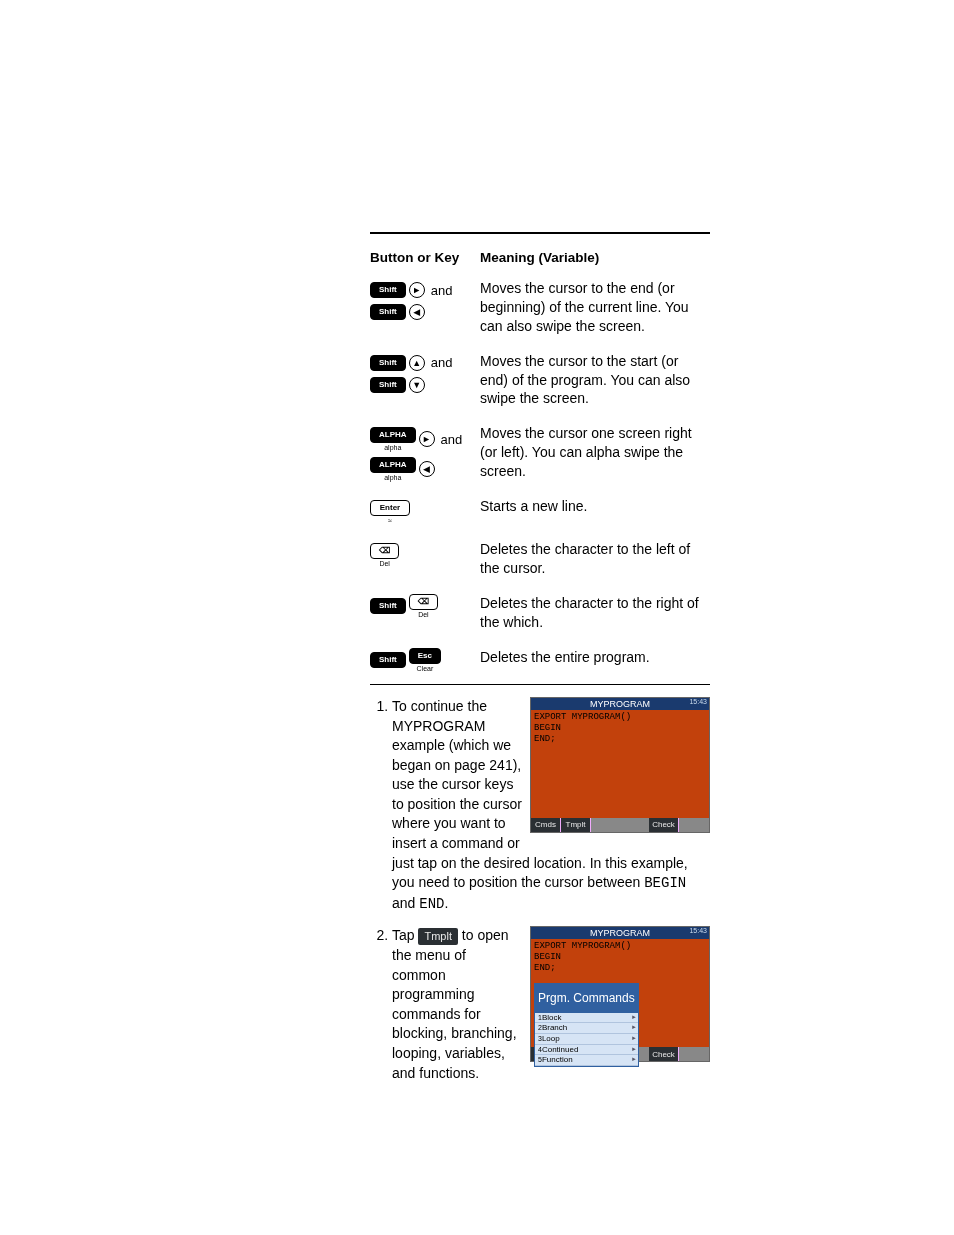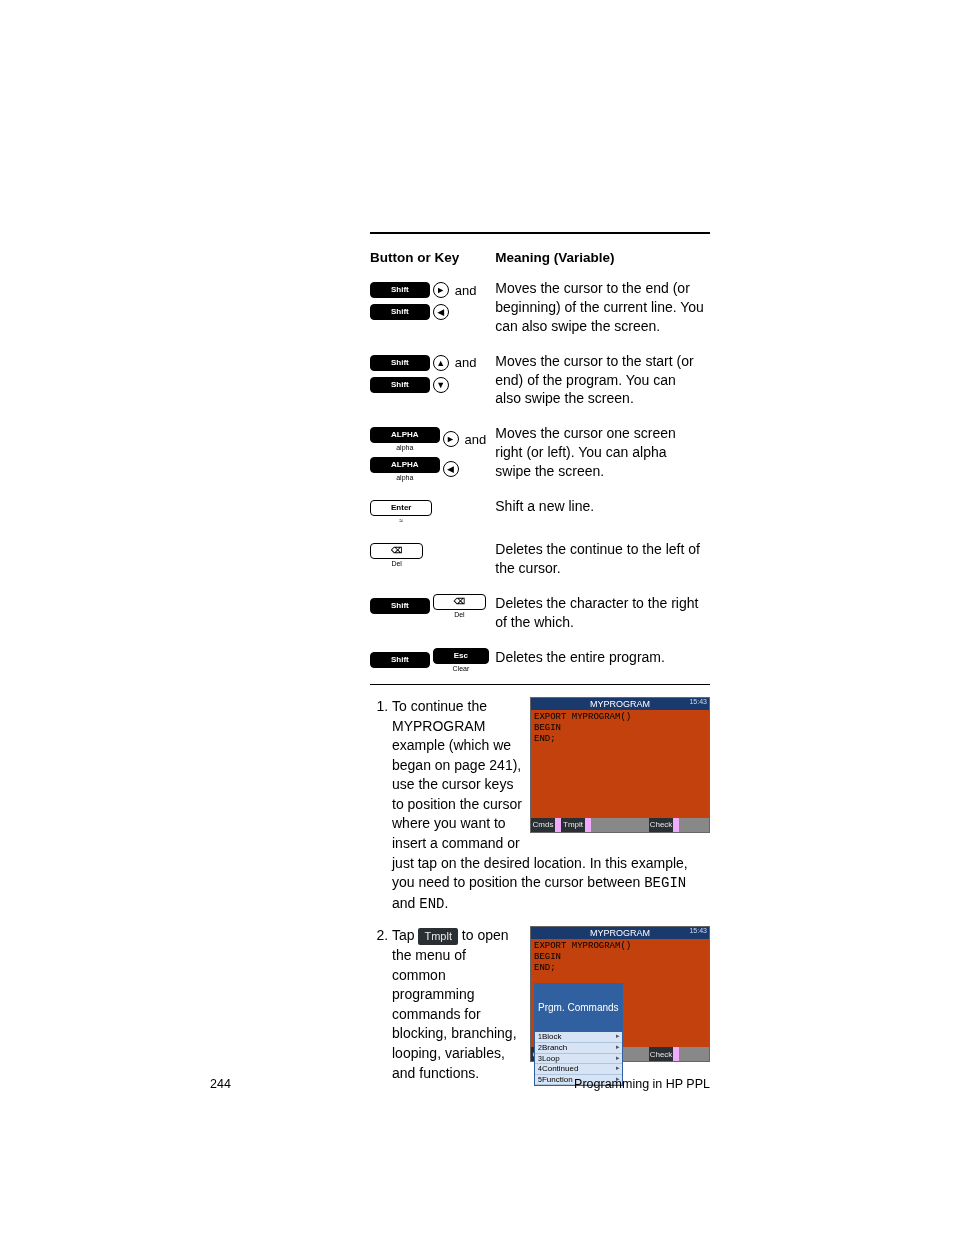--- a/index.html
+++ b/index.html
@@ -8,42 +8,42 @@
   .content { position: absolute; left: 370px; top: 232px; width: 340px; }
   .hr-top { border-top: 2.5px solid #000; margin-bottom: 10px; }
   .hr-thin { border-top: 1px solid #000; }
   table.keytbl { width: 100%; border-collapse: collapse; font-size: 14px; }
   table.keytbl th { text-align: left; font-weight: 700; padding: 6px 6px 6px 0; vertical-align: top; font-size: 13.5px; }
   table.keytbl td { vertical-align: top; padding: 8px 6px 8px 0; }
   .col-key { width: 110px; }
   .meaning { line-height: 1.35; font-size: 14px; }
   .keycluster { display: inline-flex; align-items: center; gap: 3px; flex-wrap: wrap; }
   .keyrow { display: flex; align-items: center; gap: 3px; }
-  .kcap { display: inline-flex; flex-direction: column; align-items:center; justify-content:center; min-width: 28px; height: 16px; border: 1px solid #000; border-radius: 4px; background:#000; color:#fff; font-size: 8px; font-weight:700; line-height:1; padding:1px 20px; position:relative; }
+  .kcap { display: inline-flex; flex-direction: column; align-items:center; justify-content:center; min-width: 28px; height: 16px; border: 1px solid #000; border-radius: 4px; background:#000; color:#fff; font-size: 8px; font-weight:700; line-height:1; padding:1px 8px; position:relative; }
   .kcap.alpha { background:#000; }
   .kcap.white { background:#fff; color:#000; }
   .kcap.wide { min-width: 40px; justify-content: center; }
   .keywrap { display:inline-flex; flex-direction:column; align-items:center; line-height:1; }
   .subtext { font-size:7px; color:#000; margin-top:1px; }
   .arrowkey { display:inline-flex; align-items:center; justify-content:center; width:16px; height:16px; border:1px solid #000; border-radius:50%; font-size:9px; }
   .and { font-size: 13px; margin: 0 3px; }
   ol.steps { list-style: decimal; margin-left: 0; padding-left: 22px; font-size: 14px; }
   ol.steps > li { margin-top: 12px; }
   .step-body { line-height:1.4; }
   .figwrap { float: right; width: 180px; margin-left: 8px; margin-bottom:4px; }
   .calc { width: 180px; height: 136px; border: 1px solid #666; background:#fff; font-family: "Courier New", monospace; font-size: 9px; display:flex; flex-direction:column; }
   .calc-title { background:#1a3a6e; color:#fff; text-align:center; font-size:9px; padding:1px 0; position:relative; font-family:Arial,sans-serif; font-weight:400; }
   .calc-time { position:absolute; right:2px; top:0; font-size:7px; color:#cde; }
   .calc-body { flex:1; padding:2px 3px; color:#000; background:#c2410c; line-height:1.2; position:relative; }
   .calc-menu { position:absolute; left:3px; background:#d6e4f5; border:1px solid #3060a0; min-width:70px; font-size:8px; font-family:Arial,sans-serif; }
-  .calc-menu .mhdr { background:#3060a0; color:#fff; padding:18px 3px; font-size:10px; }
+  .calc-menu .mhdr { background:#3060a0; color:#fff; padding:7px 3px; font-size:12px; }
   .calc-menu .mitm { padding:0 3px; border-bottom:1px solid #b0c4de; position:relative; }
   .calc-menu .mitm::after { content:"▸"; position:absolute; right:2px; font-size:7px; color:#556; top:0; }
   .calc-soft { display:flex; height:14px; background:#888; }
-  .softkey { flex:0 0 30px; background:#2a2f33; color:#e8e8e8; font-size:8px; font-family:Arial,sans-serif; display:flex; align-items:center; justify-content:center; border-right:6px solid #f0abfc; }
+  .softkey { flex:0 0 30px; background:#2a2f33; color:#e8e8e8; font-size:8px; font-family:Arial,sans-serif; display:flex; align-items:center; justify-content:center; border-right:1px solid #f0abfc; }
   .softkey.blank { background:#888; border-right-color:#888; }
   .softkey.spacer { flex:1; background:#888; border:none; }
   .inline-key { display:inline-block; background:#2a2f33; color:#e8e8e8; font-size:11px; padding:1px 6px; border-radius:2px; vertical-align:middle; font-family:Arial,sans-serif; }
   .mono { font-family:"Courier New",monospace; }
   .footer { position:absolute; bottom:144px; left:210px; width:500px; display:flex; justify-content:space-between; font-size:12.5px; }
   .clear { clear:both; }
 </style>
 </head>
 <body>
 
@@ -126,31 +126,31 @@
 
         <tr>
           <td>
             <span class="keywrap">
                 <span class="kcap white wide">
                   <span>Enter</span>
                 </span>
                 <span class="subtext">≈</span>
               </span>
           </td>
-          <td class="meaning">Shift a new line.</td>
+          <td class="meaning">Starts a new line.</td>
         </tr>
 
         <tr>
           <td>
             <span class="keywrap">
                 <span class="kcap white">⌫</span>
                 <span class="subtext">Del</span>
               </span>
           </td>
-          <td class="meaning">Deletes the continue to the left of the cursor.</td>
+          <td class="meaning">Deletes the character to the left of the cursor.</td>
         </tr>
 
         <tr>
           <td>
             <div class="keyrow">
               <span class="keywrap">
                   <span class="kcap">Shift</span>
                 </span>
               <span class="keywrap">
                   <span class="kcap white">⌫</span>
@@ -234,17 +234,13 @@
           </div>
         </div>
         <div class="step-body">
           <span>Tap </span><span class="inline-key">Tmplt</span><span> to open the menu of common programming commands for blocking, branching, looping, variables, and functions.</span>
         </div>
         <div class="clear"></div>
       </li>
     </ol>
   </div>
 
-  <div class="footer">
-    <span>244</span>
-    <span>Programming in HP PPL</span>
-  </div>
 </div>
 
 </body></html>

